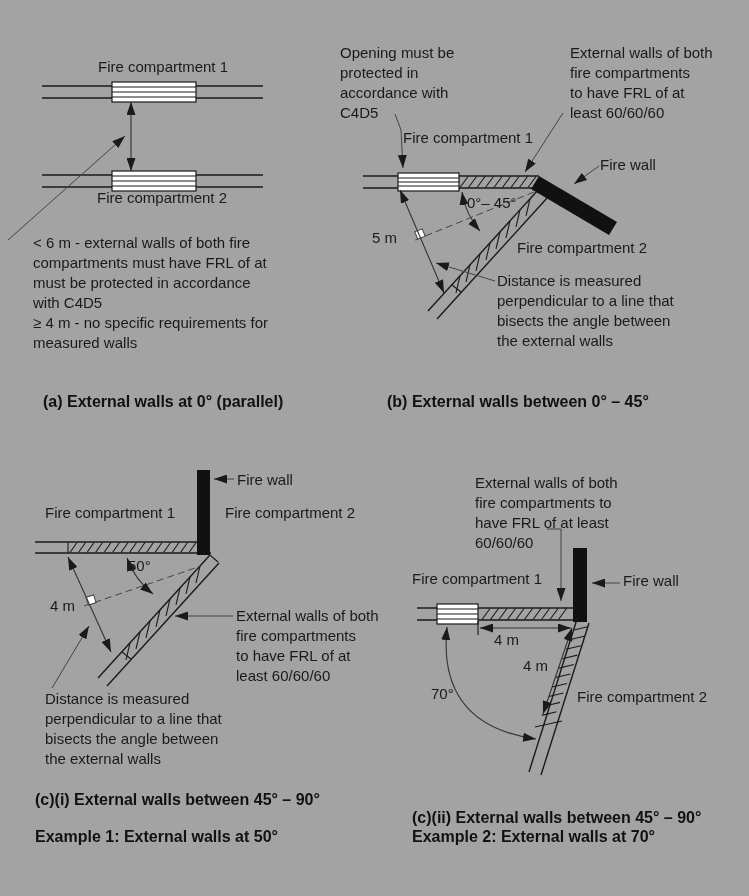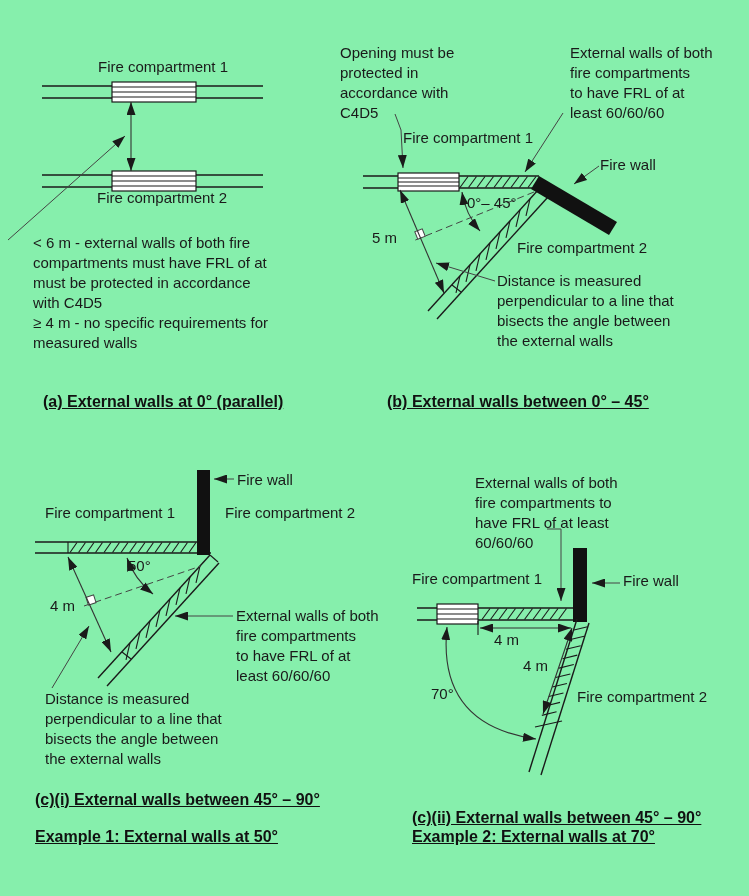--- a/index.html
+++ b/index.html
@@ -1,22 +1,22 @@
 <!DOCTYPE html>
 <html><head>
 <meta charset="utf-8">
 <style>
   html,body{margin:0;padding:0;background:#fff;}
-  .canvas{position:relative;width:749px;height:896px;background:#86efac;overflow:hidden;
+  .canvas{position:relative;width:749px;height:896px;background:#a3a3a3;overflow:hidden;
           font-family:"Liberation Sans",sans-serif;color:#1a1a1a;}
   .canvas svg{position:absolute;left:0;top:0;}
   .lbl{position:absolute;font-size:15px;line-height:20px;white-space:nowrap;color:#1a1a1a;}
   .note{position:absolute;font-size:15px;line-height:20px;color:#1a1a1a;}
   .note div{white-space:nowrap;}
-  .cap{position:absolute;font-size:16px;font-weight:bold;white-space:nowrap;color:#111;text-decoration:underline;}
+  .cap{position:absolute;font-size:16px;font-weight:bold;white-space:nowrap;color:#111;}
   
   .wall{stroke:#1a1a1a;stroke-width:1.4;fill:none;}
   .thin{stroke:#1a1a1a;stroke-width:1.1;fill:none;}
   .leader{stroke:#444;stroke-width:1;fill:none;}
   .dim{stroke:#333;stroke-width:1.1;fill:none;}
   .dash{stroke:#444;stroke-width:1;fill:none;stroke-dasharray:7 4;}
   .solid{fill:#111;stroke:none;}
   .opening{fill:#ffffff;stroke:#1a1a1a;stroke-width:1.2;}
   .sq{fill:#ffffff;stroke:#444;stroke-width:1;}
   #hatch-b line,#hatch-c1 line,#hatch-c2 line,#ticks-b line,#ticks-c1 line,#ticks-c2 line{stroke:#1a1a1a;stroke-width:1.1;}

